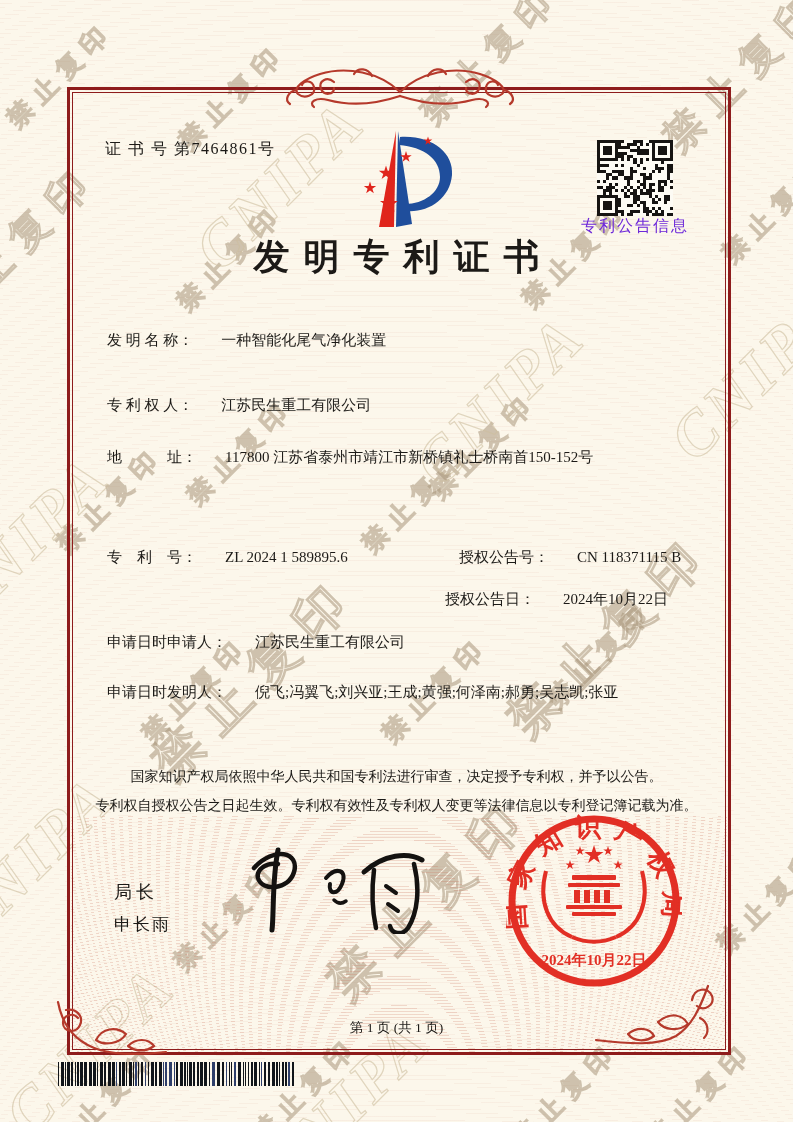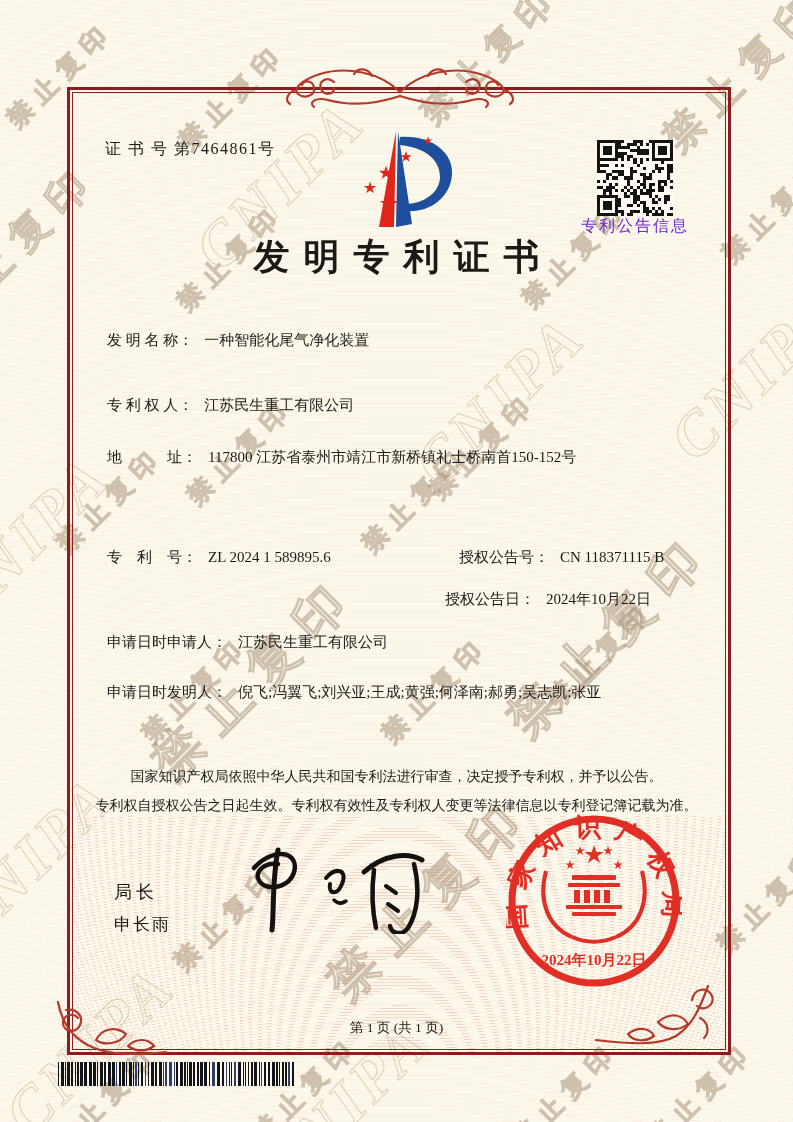--- a/index.html
+++ b/index.html
@@ -19,21 +19,21 @@
   .frame{position:absolute;left:67px;top:87px;width:664px;height:968px;box-sizing:border-box;
          border:3px solid #8e1c1c;}
   .frame::after{content:"";position:absolute;inset:2px;border:1px solid #8e1c1c;}
   .orn{position:absolute;pointer-events:none;}
   
   .cert-no{position:absolute;left:105px;top:139px;font-size:16px;letter-spacing:1.5px;}
   .title{position:absolute;left:0;right:0;top:233px;text-align:center;font-size:36px;font-weight:bold;
          letter-spacing:14px;padding-left:14px;}
   .frow{position:absolute;font-size:15px;white-space:nowrap;}
   .frow .lbl{white-space:pre;}
-  .frow .val{margin-left:11px;white-space:pre;}
+  .frow .val{margin-left:28px;white-space:pre;}
   .qr-box{position:absolute;left:597px;top:140px;width:76px;height:76px;}
   .qr-label{position:absolute;left:581px;top:216px;font-size:16px;letter-spacing:2px;color:#6d28d9;}
   .statement{position:absolute;left:88px;right:88px;top:762px;text-align:center;font-size:14px;line-height:29px;}
   .sig-title{position:absolute;left:114px;top:880px;font-size:18px;letter-spacing:4px;}
   .sig-name{position:absolute;left:114px;top:913px;font-size:17px;letter-spacing:2px;}
   .sig-script{position:absolute;left:226px;top:838px;}
   .seal{position:absolute;left:506px;top:813px;opacity:.95;}
   .page-num{position:absolute;left:0;right:0;top:1019px;text-align:center;font-size:13.5px;}
   .barcode{position:absolute;left:58px;top:1062px;width:240px;height:24px;}
   .barcode i{position:absolute;top:0;bottom:0;}

